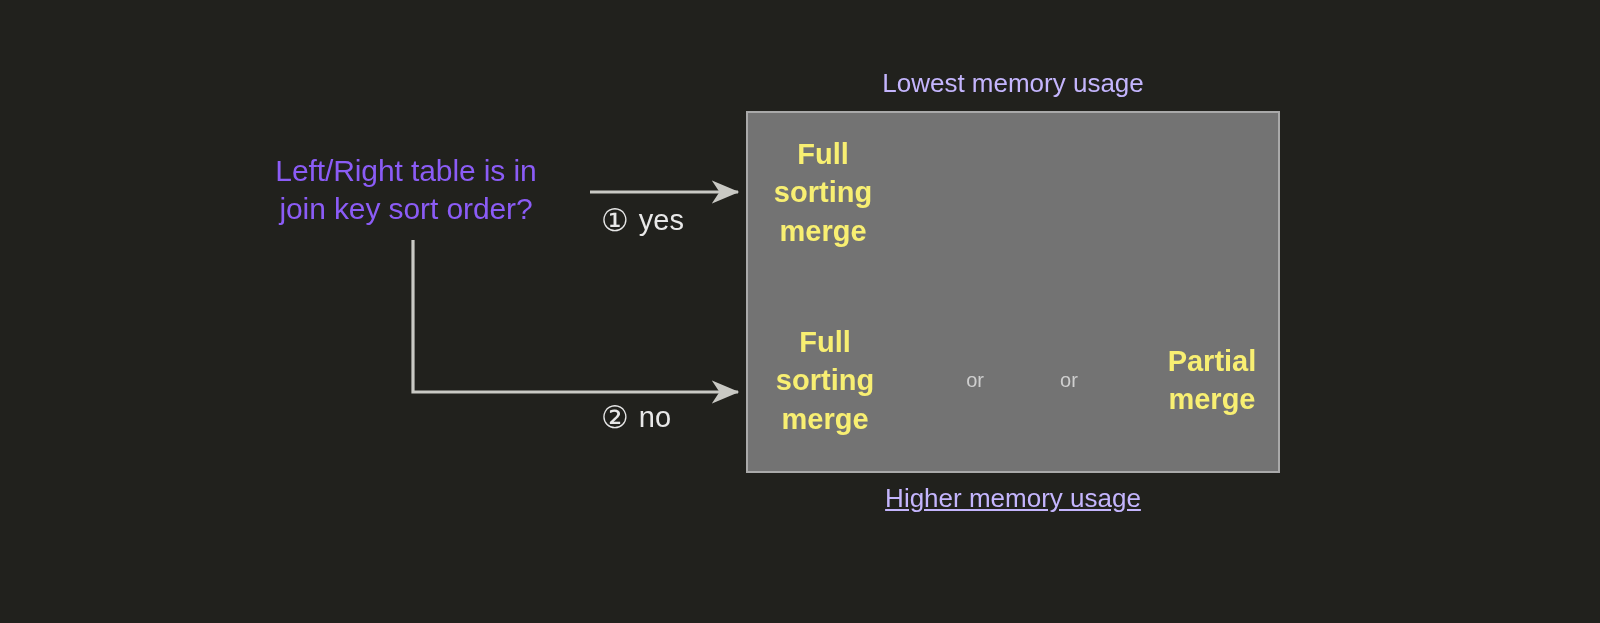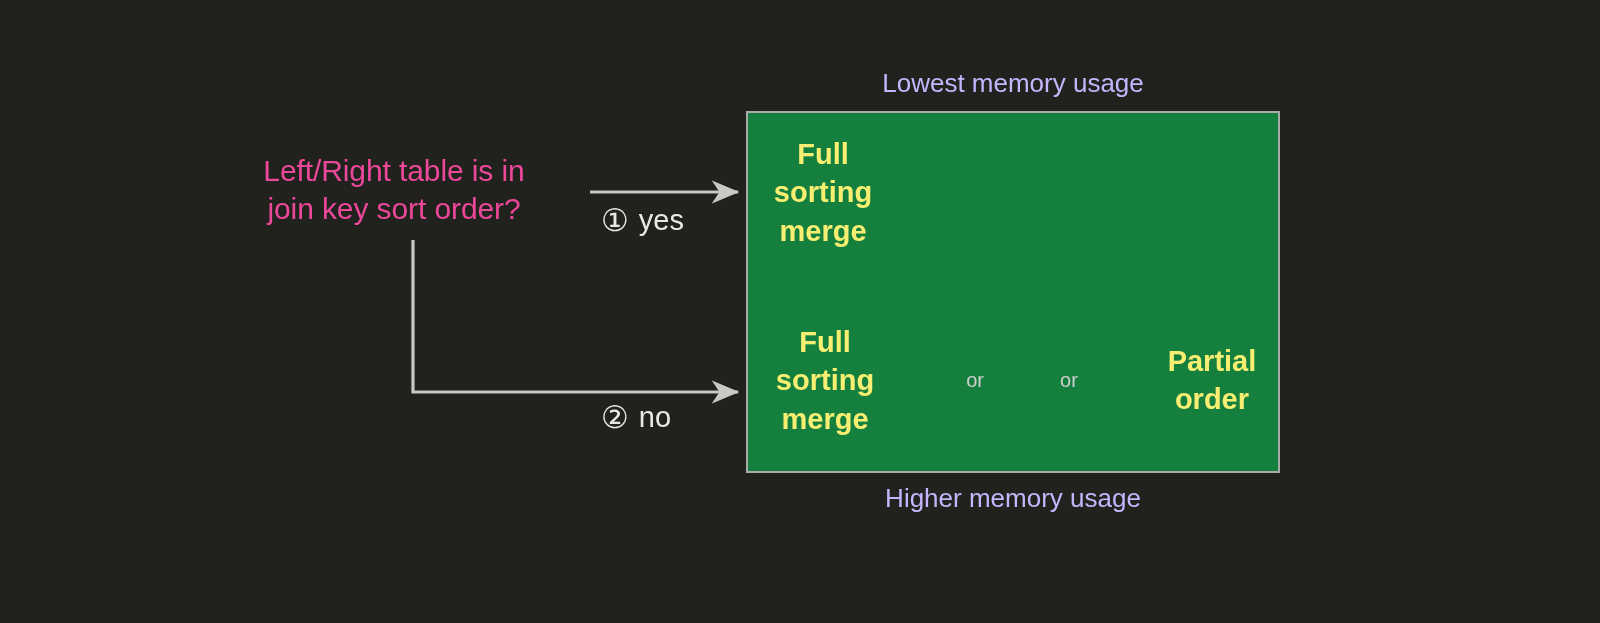--- a/index.html
+++ b/index.html
@@ -15,25 +15,25 @@
     position: relative;
     width: 1600px;
     height: 623px;
     background: #21211d;
     overflow: hidden;
   }
 
   
   .question {
     position: absolute;
-    left: 224px;
+    left: 236px;
     top: 152px;
     width: 340px;
     text-align: center;
-    color: #ec4899;
+    color: #8b5cf6;
     font-size: 30px;
     line-height: 1.28;
     letter-spacing: -0.1px;
     white-space: pre-line;
   }
 
   
   .branch-label {
     position: absolute;
     color: #e8e8e8;
@@ -63,38 +63,38 @@
   }
 
   
   .result-box {
     position: absolute;
     left: 746px;
     top: 111px;
     width: 534px;
     height: 362px;
     box-sizing: border-box;
-    background: #15803d;
+    background: #737373;
     border: 2px solid #a9a9a9;
     text-decoration: underline;
   }
 
   
   .caption {
     position: absolute;
     width: 534px;
     left: 746px;
     text-align: center;
     color: #c4b5fd;
     font-size: 26px;
     line-height: 1;
     white-space: nowrap;
   }
   #caption-top { top: 70px; }
-  #caption-bottom { top: 485px; }
+  #caption-bottom { top: 485px; text-decoration: underline; }
 
   
   .option-row {
     position: absolute;
     left: 0;
     width: 534px;
     display: flex;
     align-items: center;
     justify-content: flex-start;
     box-sizing: border-box;
@@ -172,20 +172,20 @@
 merge</span>
     </div>
 
     <div class="option-row" id="row-unsorted">
       <span class="option" id="opt-unsorted-fsm">Full
 sorting
 merge</span>
       <span class="or-sep">or</span>
       <span class="or-sep">or</span>
       <span class="option" id="opt-partial">Partial
-order</span>
+merge</span>
     </div>
 
   </div>
 
   <div class="caption" id="caption-bottom">Higher memory usage</div>
 
 </div>
 
 </body></html>

